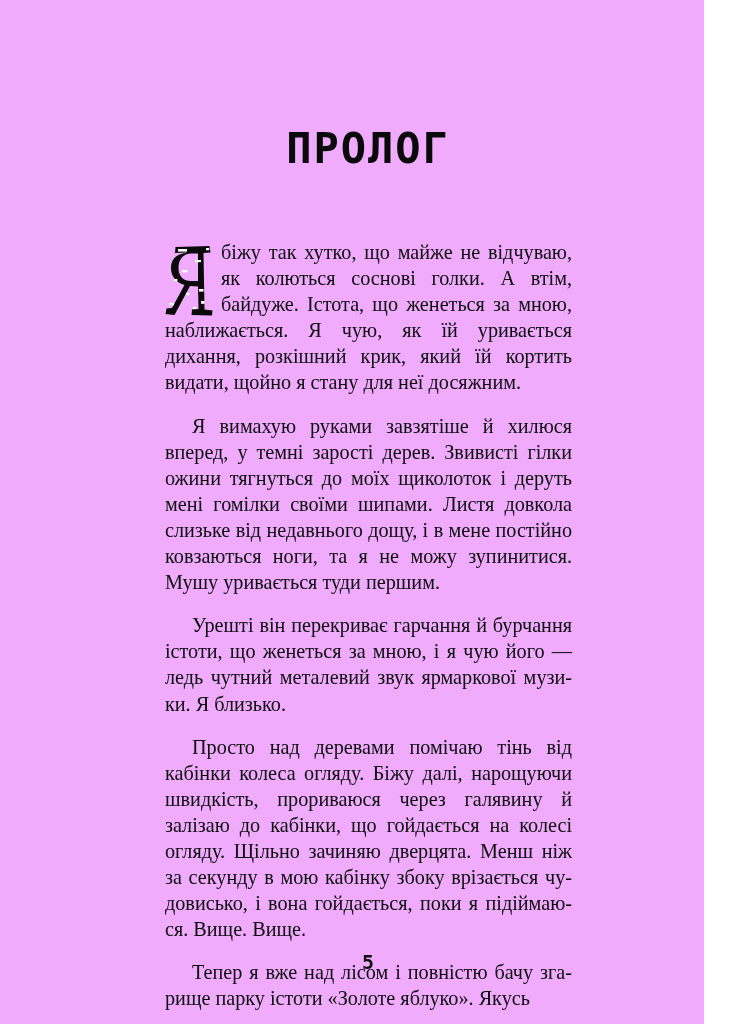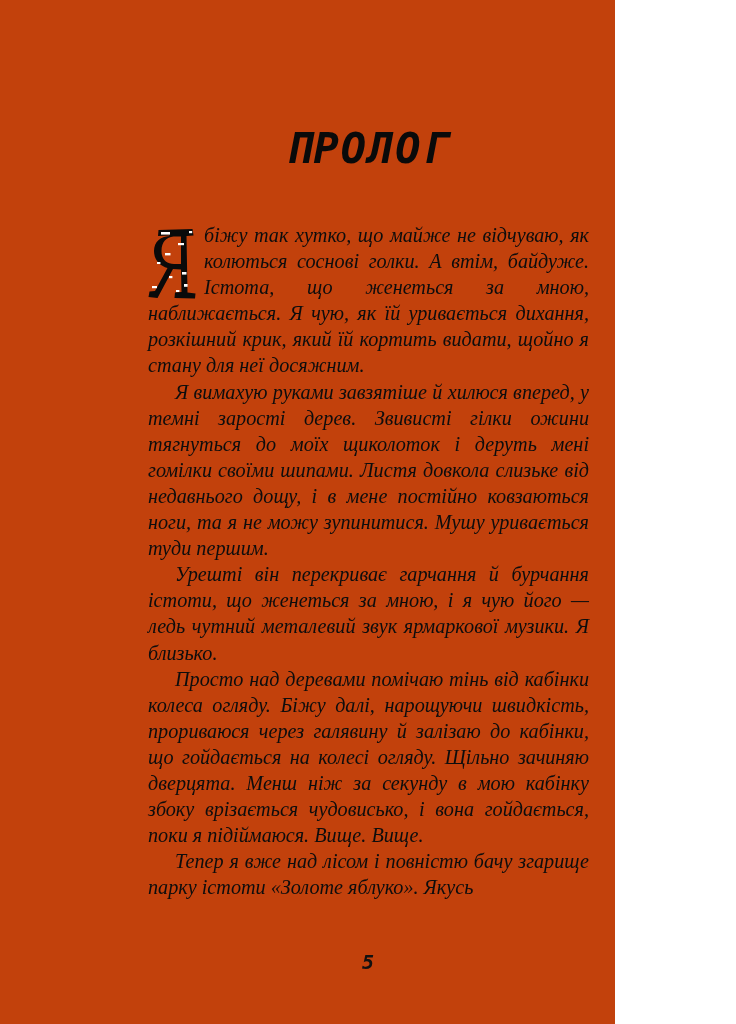--- a/index.html
+++ b/index.html
@@ -3,27 +3,26 @@
 <meta charset="utf-8">
 <title>Prologue page</title>
 <style>
   html, body {
     margin: 0;
     padding: 0;
     background: #ffffff;
   }
   .page {
     position: relative;
-    width: 615px;
+    width: 704px;
     height: 1024px;
-    background: #c2410c;
+    background: #f0abfc;
     overflow: hidden;
     font-family: "Liberation Serif", "DejaVu Serif", serif;
     color: #0d0d0d;
-    font-style: italic;
     -webkit-font-smoothing: antialiased;
   }
 
   
   .chapter-title {
     position: absolute;
     top: 98px;
     left: 0;
     width: 736px;
     text-align: center;
@@ -42,21 +41,21 @@
     top: 222px;
     left: 148px;
     width: 441px;
     font-size: 20.2px;
     line-height: 26.1px;
     text-align: justify;
     text-justify: inter-word;
     hyphens: manual;
   }
   .text-block p {
-    margin: 0;
+    margin: 17px;
     text-indent: 27px;
   }
   .text-block p.first {
     text-indent: 0;
   }
 
   
   .dropcap {
     float: left;
     width: 52px;

